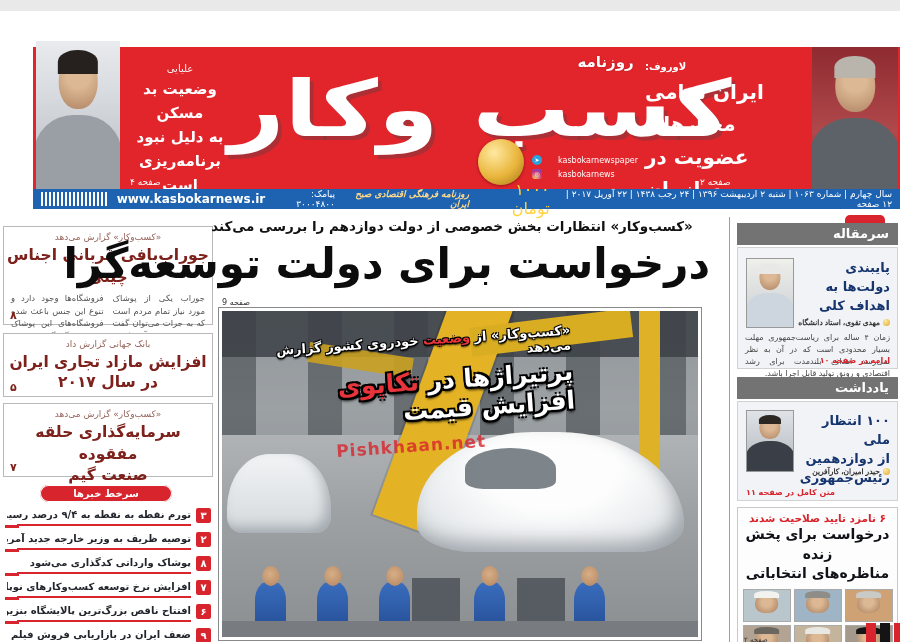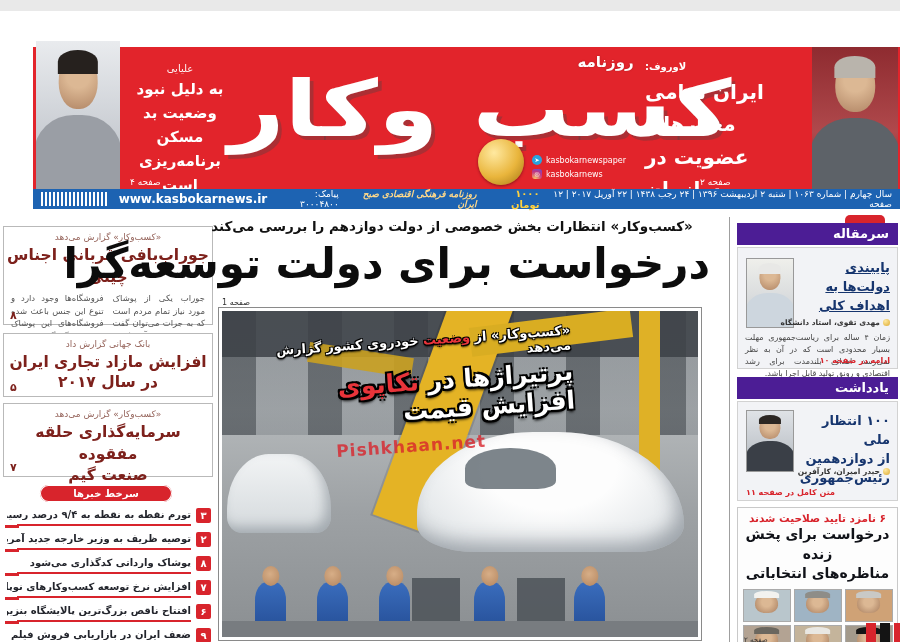--- a/index.html
+++ b/index.html
@@ -26,21 +26,21 @@
     font-size:15px; font-weight:bold; text-shadow:0 0 2px rgba(0,0,0,.25); }
   .logo-big { left:255px; top:58px; width:450px; text-align:center; color:#fff;
     font-size:78px; font-weight:bold; line-height:1.05; transform:scaleX(1.25);
     text-shadow:3px 4px 0 rgba(70,70,70,.35); white-space:nowrap; }
   .logo-latin { left:272px; top:143px; font-family:"DejaVu Serif", serif;
     font-size:22px; color:#fff; direction:ltr; }
   .coin { left:478px; top:128px; width:46px; height:46px; border-radius:50%;
     background:radial-gradient(circle at 35% 30%, #ffe9a0, #e9b53c 55%, #a97c18 95%);
     box-shadow:0 1px 3px rgba(0,0,0,.4); }
   .social { left:532px; top:144px; width:140px; direction:ltr; color:#fff; font-size:8px; }
-  .social .row { display:flex; align-items:center; gap:4px; margin-bottom:4px; }
+  .social .row { display:flex; align-items:center; gap:16px; margin-bottom:4px; }
   .icn { width:10px; height:10px; border-radius:50%; display:inline-block; flex:0 0 auto;
     font-size:6px; color:#fff; text-align:center; line-height:10px; }
   .icn.tg { background:#2aa3dd; }
   .icn.ig { border-radius:3px; background:radial-gradient(circle at 30% 100%, #fec564, #c13584 60%, #5b51d8); }
 
   .portrait { overflow:hidden; }
   .portrait::before { content:""; position:absolute; left:50%; transform:translateX(-50%);
     top:8%; width:46%; height:38%; border-radius:50% 50% 46% 46%;
     background:radial-gradient(circle at 50% 42%, #dcb894 30%, #b98f6e 85%); }
   .portrait::after { content:""; position:absolute; left:50%; transform:translateX(-50%);
@@ -48,21 +48,21 @@
   .portrait .hair { position:absolute; left:50%; transform:translateX(-50%); top:6%;
     width:48%; height:16%; border-radius:50% 50% 0 0; background:var(--hair,#222); }
   .photo-man { left:36px; top:30px; width:84px; height:148px;
     background:linear-gradient(180deg,#e9ebee,#c6cad0 70%,#aeb3b9); --suit:#9a9ea5; --hair:#26211e; z-index:2; }
   .photo-lavrov { left:812px; top:36px; width:86px; height:142px;
     background:linear-gradient(180deg,#8e2b30,#b0494c 60%,#7c2226); --suit:#5d6268; --hair:#b9b4ac; }
 
   
   .infobar { left:33px; top:178px; width:867px; height:20px; background:#1d63b2;
     display:flex; align-items:center; gap:10px; padding:0 8px; color:#fff; font-size:9px; }
-  .infobar .price { color:#ffd23f; font-weight:bold; font-size:10px; }
+  .infobar .price { color:#ffd23f; font-weight:normal; font-size:16px; }
   .infobar .tagline { color:#ffd98a; font-style:italic; font-weight:bold; }
   .infobar .site { direction:ltr; font-weight:bold; font-size:12px; }
   .barcode { width:72px; height:14px; margin-right:auto;
     background:repeating-linear-gradient(90deg,#fff 0 2px, rgba(255,255,255,0) 2px 4px); }
 
   
   .vline { left:729px; top:206px; width:1px; height:434px; background:#9f9f9f; }
 
   
   .lbox { left:3px; width:210px; border:1px solid #b9b9b9; background:#fff;
@@ -125,34 +125,34 @@
     text-shadow:-1px -1px 0 #000, 1px -1px 0 #000, -1px 1px 0 #000, 1px 1px 0 #000, 0 2px 2px #000; }
   .o-hl { font-size:25px; font-weight:bold; color:#fff; margin-top:4px;
     text-shadow:-2px -2px 0 #000, 2px -2px 0 #000, -2px 2px 0 #000, 2px 2px 0 #000, 0 3px 3px #000; }
   .o-red { color:#e8343a; }
   .watermark { font-size:17px; font-weight:bold; color:rgba(216,36,44,.8); direction:ltr;
     margin-top:10px; letter-spacing:1px; text-align:center; }
   .photo-page { left:222px; top:632px; font-size:8px; color:#333; }
 
   
   .red-tab { left:845px; top:204px; width:40px; height:9px; background:#d8242c; border-radius:5px 5px 0 0; }
-  .sec-head { left:737px; width:161px; height:22px; background:#4c1d95; color:#fff;
+  .sec-head { left:737px; width:161px; height:22px; background:#737373; color:#fff;
     font-size:13px; font-weight:bold; line-height:22px; padding-right:9px; }
   .sec-box { left:737px; width:161px; background:#f2f3f6; border:1px solid #d2d2d2; }
   .sh1 { top:212px; } .sb1 { top:236px; height:122px; }
   .sh2 { top:366px; } .sb2 { top:390px; height:100px; }
   .mini-photo { position:absolute; left:8px; border:1px solid #999; }
   .sb1 .mini-photo { top:10px; width:48px; height:70px;
     background:linear-gradient(180deg,#efefeb,#d4d7da 70%); --suit:#cdd6de; --hair:#e8e8e6; }
   .sb2 .mini-photo { top:8px; width:48px; height:62px;
     background:linear-gradient(180deg,#dfe2e6,#bfc4ca 70%); --suit:#3a3f47; --hair:#2c2723; }
   .sec-hl { position:absolute; right:7px; width:96px; text-align:right; color:#16356e;
     font-weight:bold; font-size:13px; line-height:1.45; }
-  .sb1 .sec-hl { top:11px;text-decoration:underline; } .sb2 .sec-hl { top:10px; }
-  .sec-byline { position:absolute; right:7px; font-size:7.5px; font-weight:bold; color:#333; }
+  .sb1 .sec-hl { top:11px; } .sb2 .sec-hl { top:10px; }
+  .sec-byline { position:absolute; right:7px; font-size:7.5px; font-weight:bold; color:#333;font-family:Liberation Serif, serif; }
   .sec-byline::before { content:""; display:inline-block; width:7px; height:7px; border-radius:50%;
     background:radial-gradient(circle at 35% 30%, #ffe9a0, #dca92f); margin-left:3px; vertical-align:-1px; }
   .sb1 .sec-byline { top:70px; } .sb2 .sec-byline { top:65px; }
   .sec-body { position:absolute; right:7px; left:7px; top:84px; font-size:8px; color:#444;
     text-align:justify; line-height:1.5; }
   .sec-more { position:absolute; bottom:3px; color:#d8242c; font-weight:bold; font-size:8px; }
   .more-r { right:7px; } .more-l { left:8px; }
 
   .elect-box { left:737px; top:496px; width:161px; height:140px; border:1px solid #c9c9c9;
     background:#fdfdfd; text-align:center; padding-top:4px; }
@@ -181,22 +181,22 @@
 <div class="page">
 
   <div class="abs masthead-red"></div>
 
   <div class="abs portrait photo-man">
     <div class="hair"></div>
   </div>
 
   <div class="abs promo-left">
     <div class="byline">علیایی</div>
+    <div class="line">وضعیت بد مسکن</div>
     <div class="line">به دلیل نبود</div>
-    <div class="line">وضعیت بد مسکن</div>
     <div class="line">برنامه‌ریزی است</div>
   </div>
   <div class="abs promo-page-l">صفحه ۴</div>
 
   <div class="abs logo-small">روزنامه</div>
   <div class="abs logo-big">کسب وکار</div>
   <div class="abs coin"></div>
 
   <div class="abs social">
     <div class="row">
@@ -283,21 +283,21 @@
     </div>
     <div class="hl-item">
       <span class="num">۹</span>
       <span class="txt">ضعف ایران در بازاریابی فروش فیلم</span>
       <span class="rule"></span>
     </div>
   </div>
 
   <div class="abs lead-kick">«کسب‌وکار» انتظارات بخش خصوصی از دولت دوازدهم را بررسی می‌کند</div>
   <div class="abs lead-hl">درخواست برای دولت توسعه‌گرا</div>
-  <div class="abs lead-page">صفحه 1</div>
+  <div class="abs lead-page">صفحه 9</div>
 
   <div class="abs photo-frame">
     <div class="factory">
       <div class="f-ceiling"></div>
       <div class="f-beam"></div>
       <div class="f-yellow4"></div>
       <div class="f-yellow1"></div>
       <div class="f-yellow2"></div>
       <div class="f-yellow3"></div>
       <div class="f-car-2"></div>

